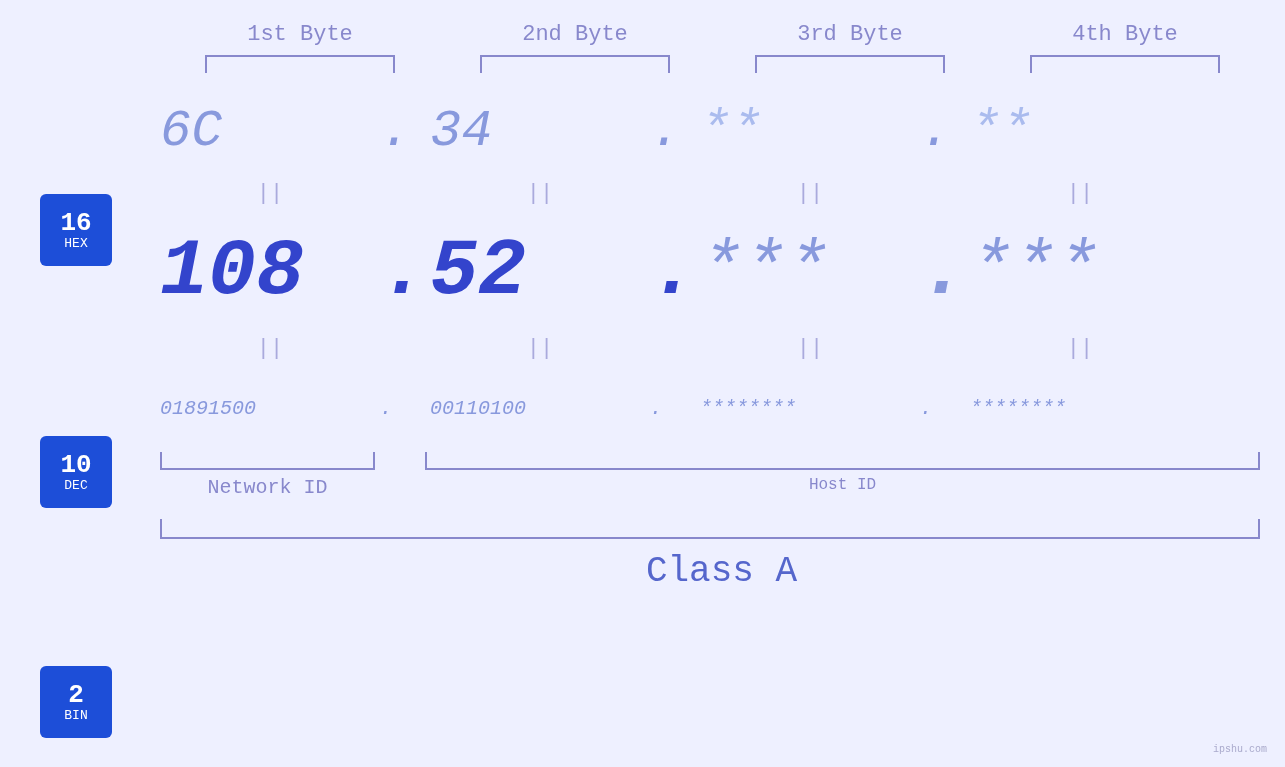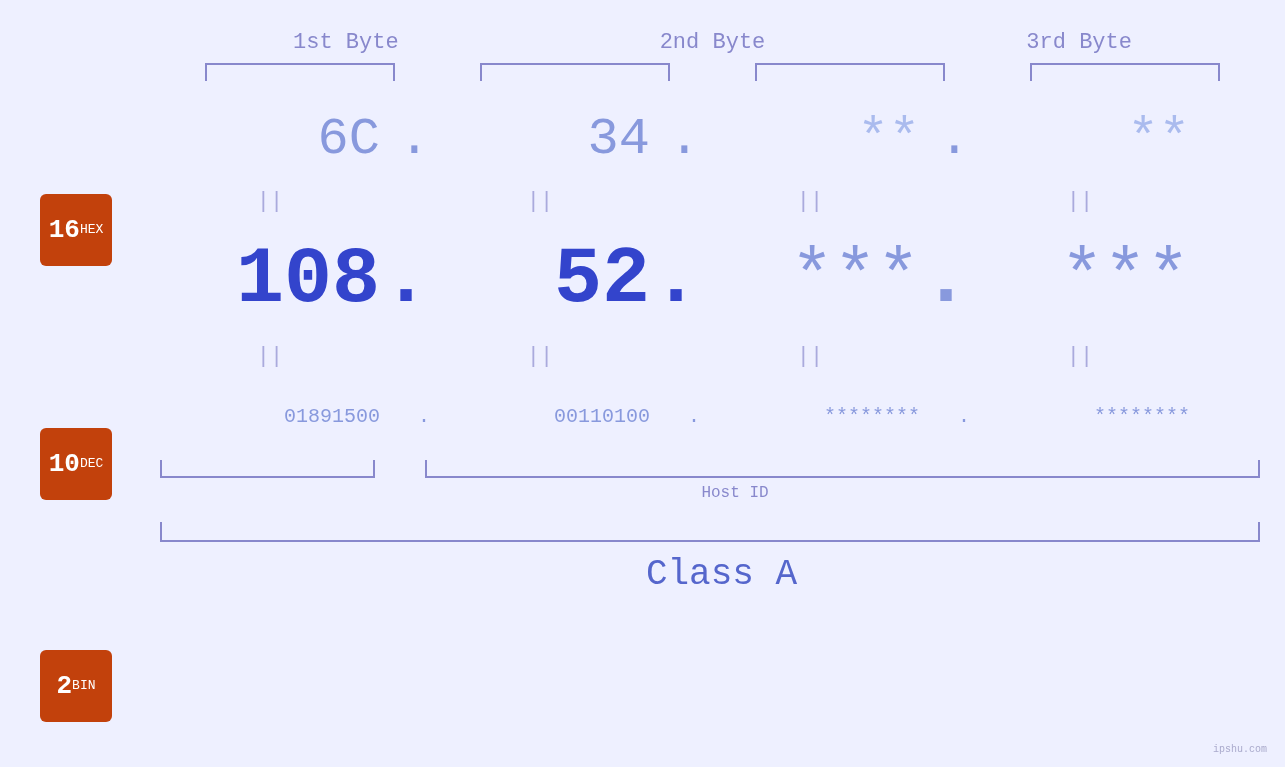--- a/index.html
+++ b/index.html
@@ -14,50 +14,51 @@
     }
 
     .main-container {
       width: 1285px;
       height: 767px;
       position: relative;
       display: flex;
       flex-direction: column;
       align-items: center;
       justify-content: flex-start;
-      padding-top: 30px;
+      padding-top: 22px;
     }
 
     .byte-header {
       color: #8888cc;
       font-size: 22px;
       font-family: 'Courier New', Courier, monospace;
       width: 220px;
       text-align: center;
     }
 
     .bracket-top {
       width: 190px;
       height: 18px;
       border-top: 2px solid #8888cc;
       border-left: 2px solid #8888cc;
       border-right: 2px solid #8888cc;
     }
 
     .badge {
-      background-color: #c2410c;
+      background-color: #1d4ed8;
       color: white;
       width: 72px;
       height: 72px;
       border-radius: 6px;
       display: flex;
-      flex-direction: row;
+      flex-direction: column;
       align-items: center;
       justify-content: center;
       font-family: 'Courier New', Courier, monospace;
+      margin-top: 8px;
     }
 
     .badge-num {
       font-size: 26px;
       font-weight: bold;
       line-height: 1.1;
     }
 
     .badge-label {
       font-size: 13px;
@@ -75,21 +76,22 @@
 
     .data-row {
       display: flex;
       align-items: center;
       width: 1100px;
     }
 
     .col {
       display: flex;
       align-items: center;
-      justify-content: flex-end;
+      justify-content: flex-start;
+      font-style: italic;
     }
 
     .col-byte { width: 220px; }
     .col-sep { width: 50px; }
 
     
     .hex-text {
       font-size: 52px;
       color: #8899dd;
       font-family: 'Courier New', Courier, monospace;
@@ -188,20 +190,21 @@
   </style>
 </head>
 <body>
 
 <div class="main-container">
 
   <div style="display:flex; width:1100px; margin-left:140px; justify-content:space-around; margin-bottom:8px;">
     <div class="byte-header">1st Byte</div>
     <div class="byte-header">2nd Byte</div>
     <div class="byte-header">3rd Byte</div>
+    <div class="byte-header">4th Byte</div>
   </div>
 
   <div style="display:flex; width:1100px; margin-left:140px; justify-content:space-around; margin-bottom:18px;">
     <div class="bracket-top"></div>
     <div class="bracket-top"></div>
     <div class="bracket-top"></div>
     <div class="bracket-top"></div>
   </div>
 
   <div class="full-layout">
@@ -321,20 +324,23 @@
       <div style="display:flex; width:1100px; margin-top:6px; align-items:flex-start; gap:0;">
 
         <div style="width:215px; height:18px; border-bottom:2px solid #8888cc; border-left:2px solid #8888cc; border-right:2px solid #8888cc;"></div>
 
         <div style="width:50px;"></div>
 
         <div style="flex:1; height:18px; border-bottom:2px solid #8888cc; border-left:2px solid #8888cc; border-right:2px solid #8888cc;"></div>
       </div>
 
       <div style="display:flex; width:1100px; margin-top:6px;">
+        <div style="width:215px; text-align:center;">
+          <span style="color:#8888cc; font-size:20px; font-family:'Courier New',Courier,monospace;">Network ID</span>
+        </div>
         <div style="width:50px;"></div>
         <div style="flex:1; text-align:center;">
           <span style="color:#8888cc; font-size:16px; font-family:'Courier New',Courier,monospace;">Host ID</span>
         </div>
       </div>
 
       <div style="width:1100px; height:20px; border-bottom:2px solid #8888cc; border-left:2px solid #8888cc; border-right:2px solid #8888cc; margin-top:20px;"></div>
 
       <div style="width:1100px; text-align:center; margin-top:12px;">
         <span style="color:#5566cc; font-size:36px; font-family:'Courier New',Courier,monospace;margin-left:23px;">Class A</span>

